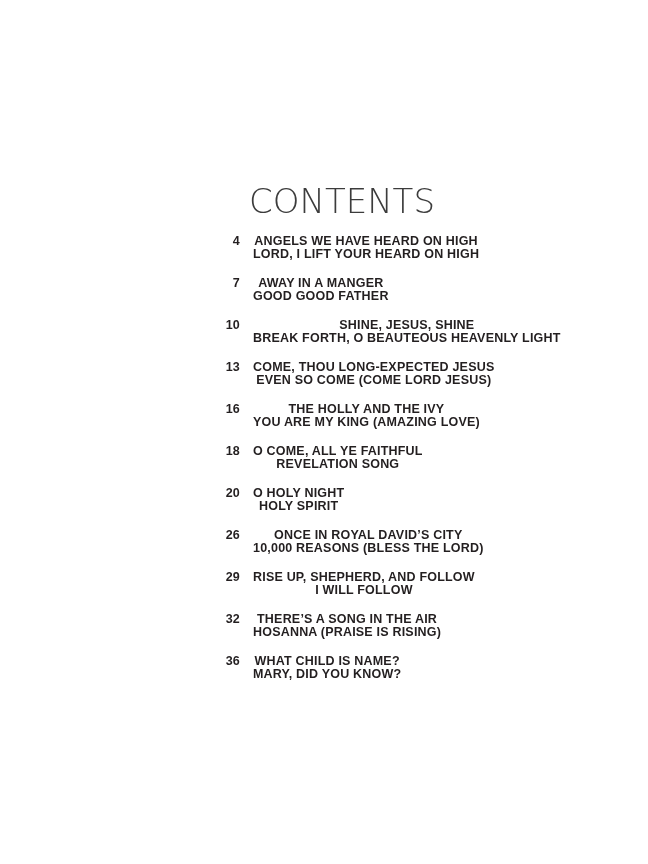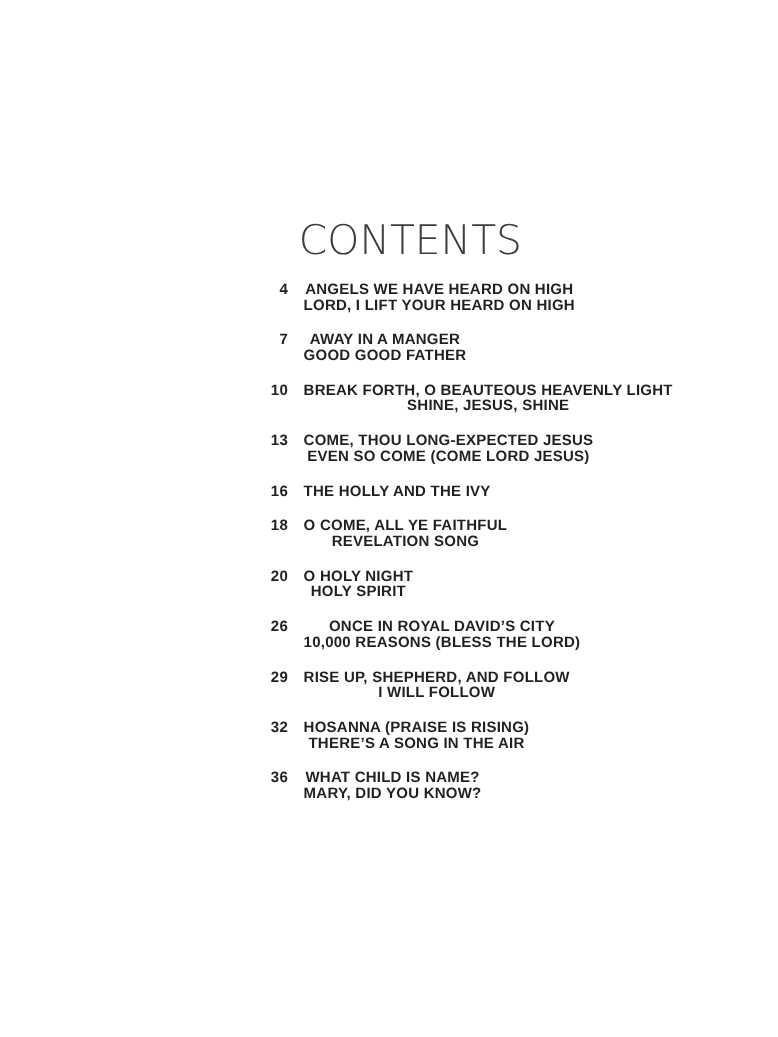--- a/index.html
+++ b/index.html
@@ -74,37 +74,38 @@
     <div class="page-num">7</div>
     <div class="titles">
       <div>AWAY IN A MANGER</div>
       <div>GOOD GOOD FATHER</div>
     </div>
   </div>
 
   <div class="toc-entry">
     <div class="page-num">10</div>
     <div class="titles">
+      <div>SHINE, JESUS, SHINE</div>
       <div>BREAK FORTH, O BEAUTEOUS HEAVENLY LIGHT</div>
-      <div>SHINE, JESUS, SHINE</div>
     </div>
   </div>
 
   <div class="toc-entry">
     <div class="page-num">13</div>
     <div class="titles">
       <div>COME, THOU LONG-EXPECTED JESUS</div>
       <div>EVEN SO COME (COME LORD JESUS)</div>
     </div>
   </div>
 
   <div class="toc-entry">
     <div class="page-num">16</div>
     <div class="titles">
       <div>THE HOLLY AND THE IVY</div>
+      <div>YOU ARE MY KING (AMAZING LOVE)</div>
     </div>
   </div>
 
   <div class="toc-entry">
     <div class="page-num">18</div>
     <div class="titles">
       <div>O COME, ALL YE FAITHFUL</div>
       <div>REVELATION SONG</div>
     </div>
   </div>
@@ -130,22 +131,22 @@
     <div class="page-num">29</div>
     <div class="titles">
       <div>RISE UP, SHEPHERD, AND FOLLOW</div>
       <div>I WILL FOLLOW</div>
     </div>
   </div>
 
   <div class="toc-entry">
     <div class="page-num">32</div>
     <div class="titles">
+      <div>THERE’S A SONG IN THE AIR</div>
       <div>HOSANNA (PRAISE IS RISING)</div>
-      <div>THERE’S A SONG IN THE AIR</div>
     </div>
   </div>
 
   <div class="toc-entry">
     <div class="page-num">36</div>
     <div class="titles">
       <div>WHAT CHILD IS NAME?</div>
       <div>MARY, DID YOU KNOW?</div>
     </div>
   </div>

